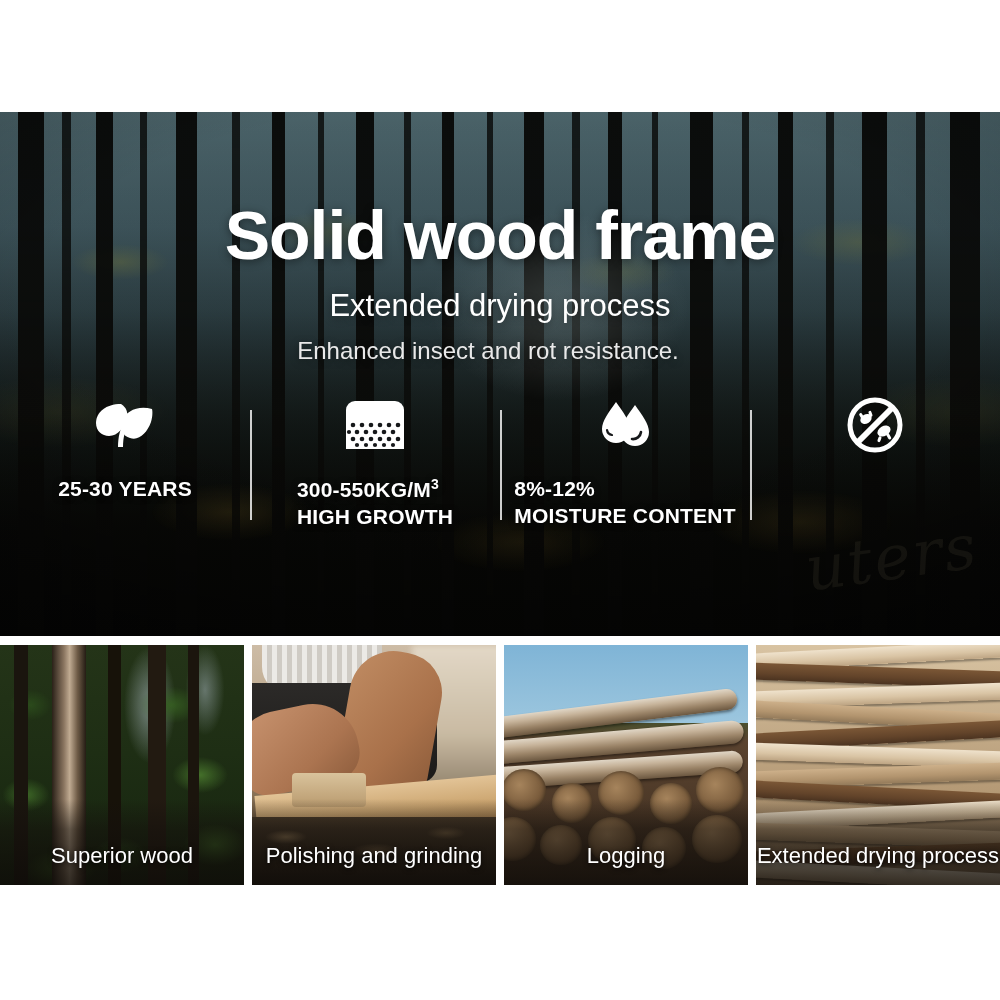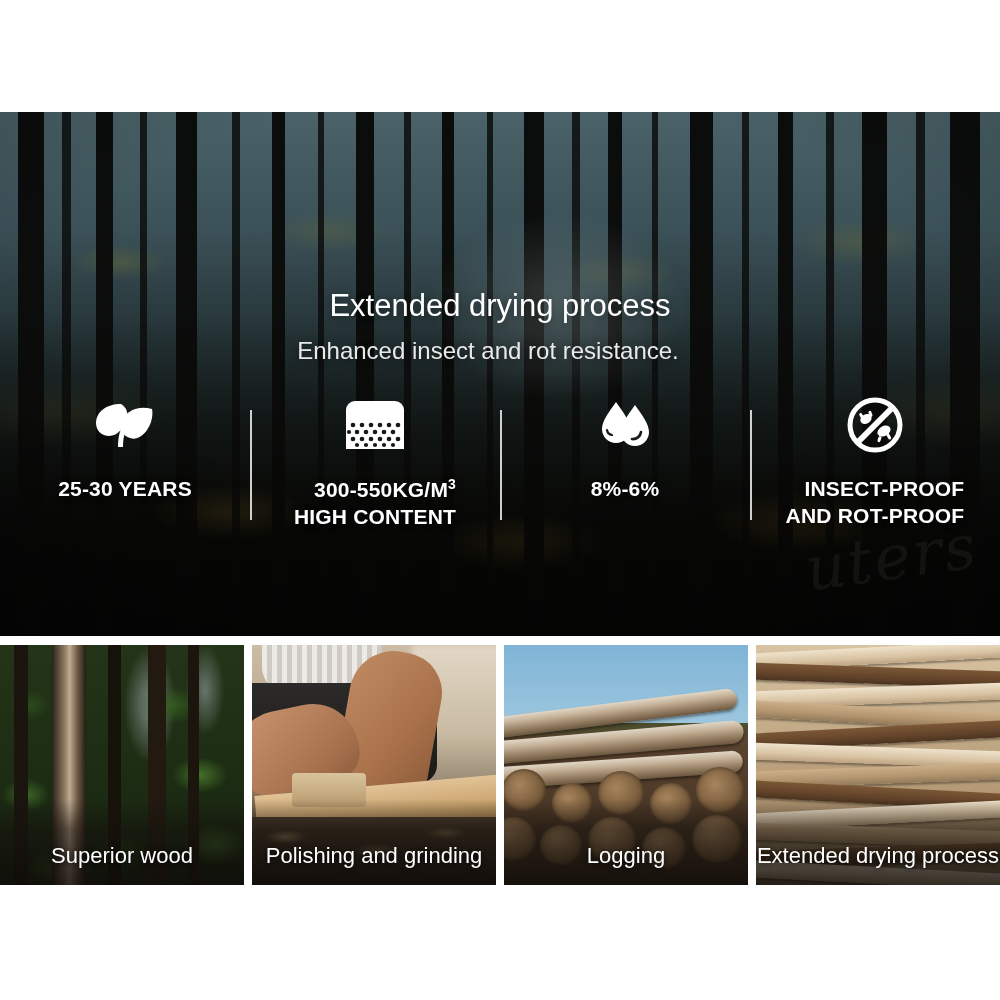--- a/index.html
+++ b/index.html
@@ -96,21 +96,21 @@
     position: relative; flex: 1 1 25%;
     display: flex; flex-direction: column; align-items: center;
   }
   .feature + .feature::before {
     content: ""; position: absolute; left: 0; top: 14px;
     width: 2px; height: 110px; background: rgba(255,255,255,.80);
   }
   .f-icon { height: 58px; display: flex; align-items: center; justify-content: center; }
   .f-icon svg { display: block; }
   .f-label {
-    margin-top: 22px; text-align: right; color: #ffffff;
+    margin-top: 22px; text-align: left; color: #ffffff;
     font-size: 21px; font-weight: 700; line-height: 1.28;
     letter-spacing: .2px; text-shadow: 0 1px 6px rgba(0,0,0,.6);
     white-space: nowrap;
   }
   .f-label .sup { font-size: 14px; vertical-align: super; }
 
   
   .tiles {
     position: absolute; left: 0; top: 645px; width: 1000px; height: 240px;
     display: flex; gap: 8px;
@@ -272,20 +272,21 @@
       <div class="trunk" style="left:862px;width:25px"></div>
       <div class="trunk thin" style="left:916px;width:9px"></div>
       <div class="trunk" style="left:950px;width:30px"></div>
     </div>
 
     <div class="hero-sunglow"></div>
     <div class="hero-vignette"></div>
     <div class="watermark">uters</div>
 
     <div class="hero-content">
+      <h1 class="hero-title">Solid wood frame</h1>
       <div class="hero-sub">Extended drying process</div>
       <div class="hero-sub2">Enhanced insect and rot resistance.</div>
 
       <div class="features">
 
         <div class="feature">
           <div class="f-icon">
             <svg width="62" height="52" viewBox="0 0 62 52" fill="#ffffff">
               <path d="M27 5C12 5 2 13 2 24c0 8 6 13 13 13 9 0 16-9 18-20 .5-3 .3-8-6-12z"></path>
               <path d="M58 10c-14-4-26 2-30 12-3 8 1 15 8 17 9 3 17-5 21-16 1-3 2-9 1-13z"></path>
@@ -324,56 +325,53 @@
                 <circle cx="13" cy="46" r="2.1"></circle>
                   <circle cx="22" cy="46" r="2.1"></circle>
                   <circle cx="31" cy="46" r="2.1"></circle>
                 <circle cx="40" cy="46" r="2.1"></circle>
                   <circle cx="49" cy="46" r="2.1"></circle>
               </g>
             </svg>
           </div>
           <div class="f-label">
             <span>300-550KG/M</span><span class="sup">3</span><br>
-            <span>HIGH CONTENT</span>
+            <span>HIGH GROWTH</span>
           </div>
         </div>
 
         <div class="feature">
           <div class="f-icon">
             <svg width="62" height="52" viewBox="0 0 62 52" fill="#ffffff">
               <path d="M22 3C15 13 8 22 8 30a14 14 0 0 0 28 0c0-8-7-17-14-27z"></path>
               <path d="M41 6C34 16 27 25 27 33a14 14 0 0 0 28 0c0-8-7-17-14-27z"></path>
               <path d="M47 33a8 8 0 0 1-9 7" fill="none" stroke="#16181a" stroke-width="2.6" stroke-linecap="round"></path>
               <path d="M18 36a6 6 0 0 1-5-5" fill="none" stroke="#16181a" stroke-width="2.2" stroke-linecap="round"></path>
             </svg>
           </div>
           <div class="f-label">
-            <span>8%-6%</span><br>
+            <span>8%-12%</span><br>
+            <span>MOISTURE CONTENT</span>
           </div>
         </div>
 
         <div class="feature">
           <div class="f-icon">
             <svg width="56" height="56" viewBox="0 0 56 56">
               <circle cx="28" cy="28" r="25" fill="none" stroke="#ffffff" stroke-width="5"></circle>
               <g fill="#ffffff">
                 <ellipse cx="19" cy="22" rx="6" ry="4.5" transform="rotate(-30 19 22)"></ellipse>
                 <ellipse cx="37" cy="34" rx="7" ry="5" transform="rotate(-30 37 34)"></ellipse>
                 <rect x="13" y="16" width="3" height="7" rx="1.5" transform="rotate(-30 14 19)"></rect>
                 <rect x="22" y="14" width="3" height="6" rx="1.5" transform="rotate(-20 23 17)"></rect>
                 <rect x="40" y="36" width="3" height="7" rx="1.5" transform="rotate(-30 41 39)"></rect>
                 <rect x="31" y="39" width="3" height="6" rx="1.5" transform="rotate(20 32 42)"></rect>
               </g>
               <line x1="12" y1="44" x2="44" y2="12" stroke="#ffffff" stroke-width="6" stroke-linecap="round"></line>
             </svg>
-          </div>
-          <div class="f-label">
-            <span>INSECT-PROOF</span><br>
-            <span>AND ROT-PROOF</span>
           </div>
         </div>
 
       </div>
     </div>
   </section>
 
   <section class="tiles">
 
     <figure class="tile">

